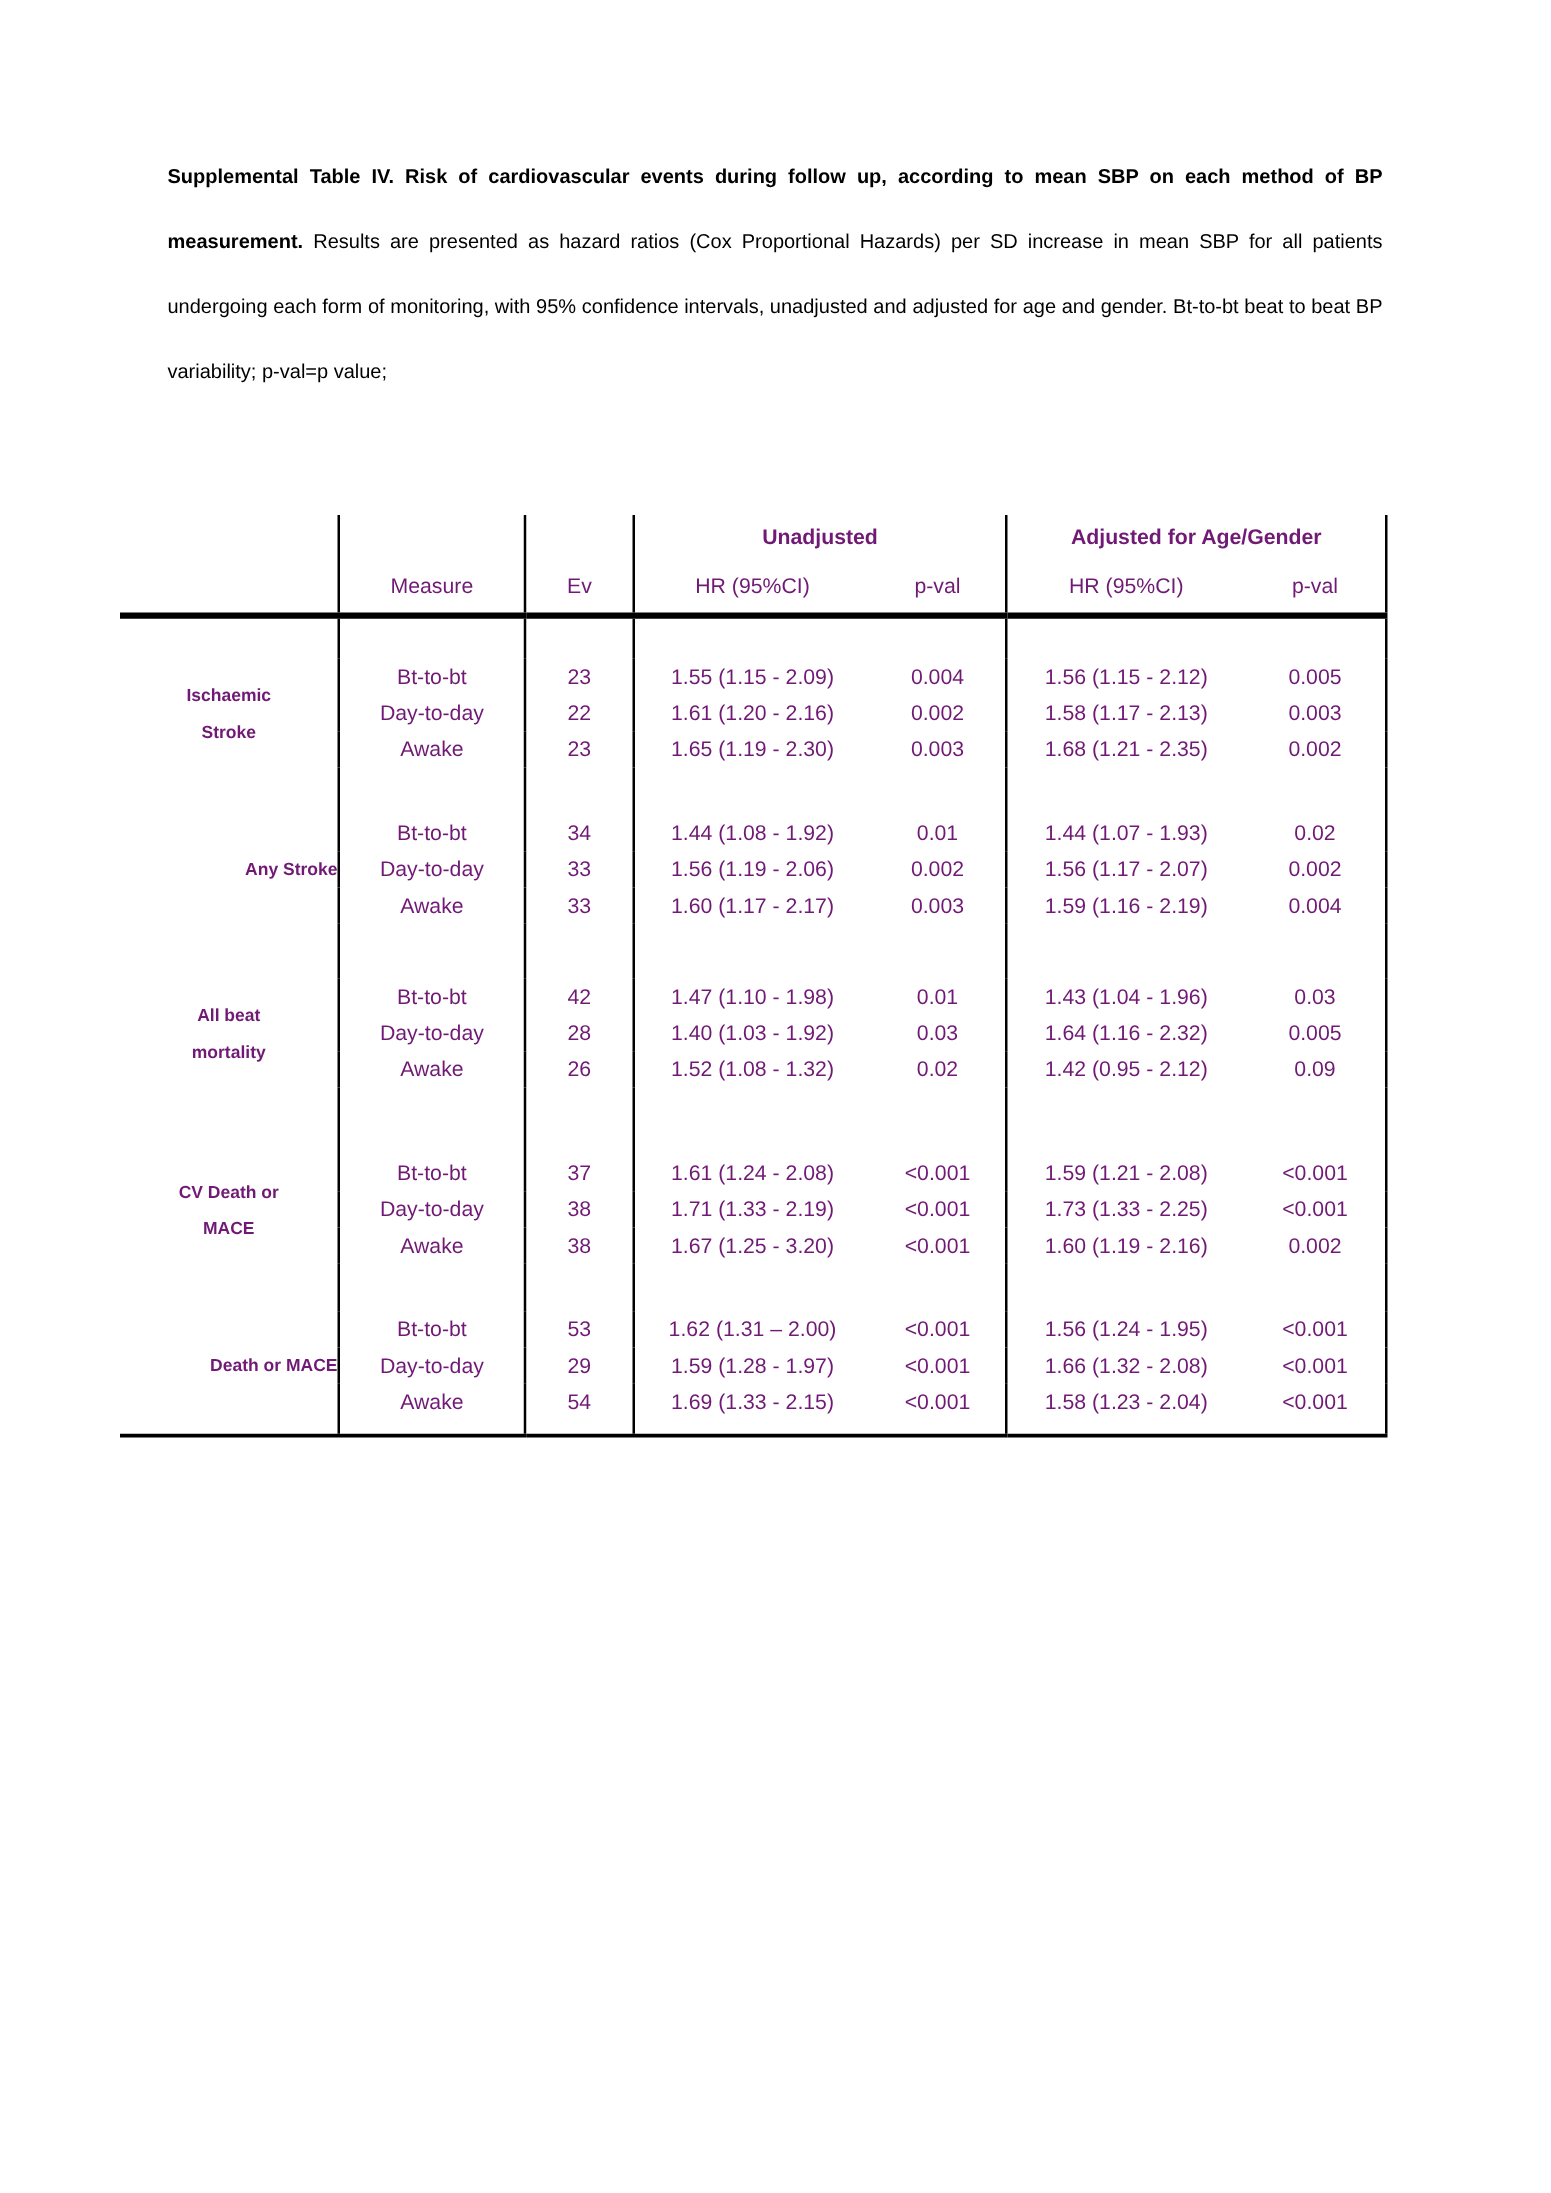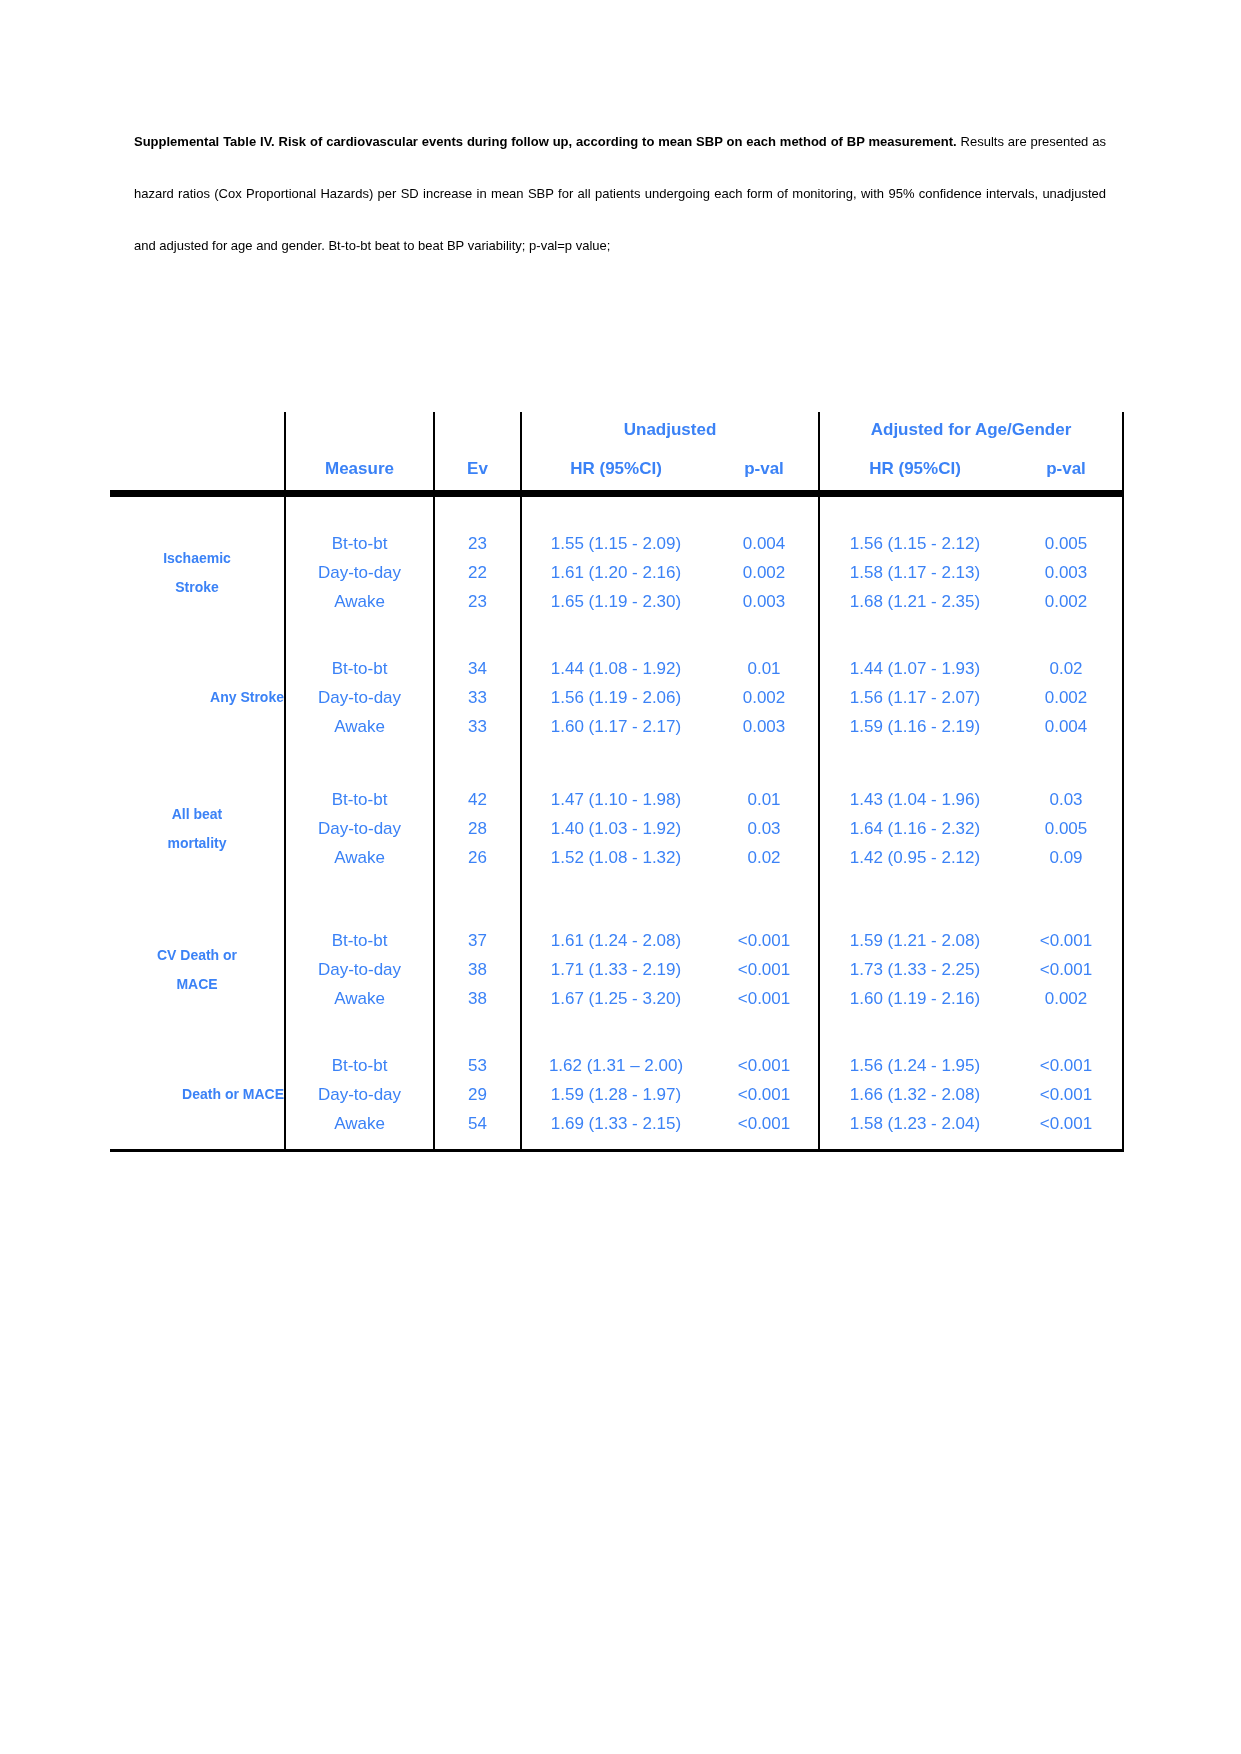--- a/index.html
+++ b/index.html
@@ -3,37 +3,37 @@
 <meta charset="utf-8">
 <style>
   html,body{margin:0;padding:0;}
   body{
     width:1241px;height:1754px;position:relative;
     background:#ffffff;color:#000000;
     font-family:"Liberation Sans",sans-serif;
   }
   .caption{
     position:absolute;left:134px;top:116px;width:972px;
-    font-size:13px;line-height:52px;text-align:justify;
+    font-size:16px;line-height:52px;text-align:justify;
     margin:0;
   }
   .caption .b{font-weight:bold;}
 
   table.tbl{
-    position:absolute;left:110px;top:412px;width:1013px;
+    position:absolute;left:96px;top:412px;width:1013px;
     border-collapse:collapse;table-layout:fixed;
-    font-size:17px;color:#3b82f6;
+    font-size:17px;color:#701a75;
   }
   .tbl td{padding:0;text-align:center;vertical-align:middle;overflow:hidden;}
   
   .vl{border-left:2px solid #000;}
   .vr{border-right:2px solid #000;}
   
   .h1 td{height:36px;font-weight:bold;}
-  .h2 td{height:42px;font-weight:bold;border-bottom:7px solid #000000;}
+  .h2 td{height:42px;font-weight:normal;border-bottom:5px solid #000000;}
   
   .dr td{height:29px;}
   
   .sp1 td{height:32px;}
   .sp2 td{height:38px;}
   .sp3 td{height:44px;}
   .sp4 td{height:54px;}
   .sp5 td{height:38px;}
   .spend td{height:11px;border-bottom:3px solid #000;}
   

